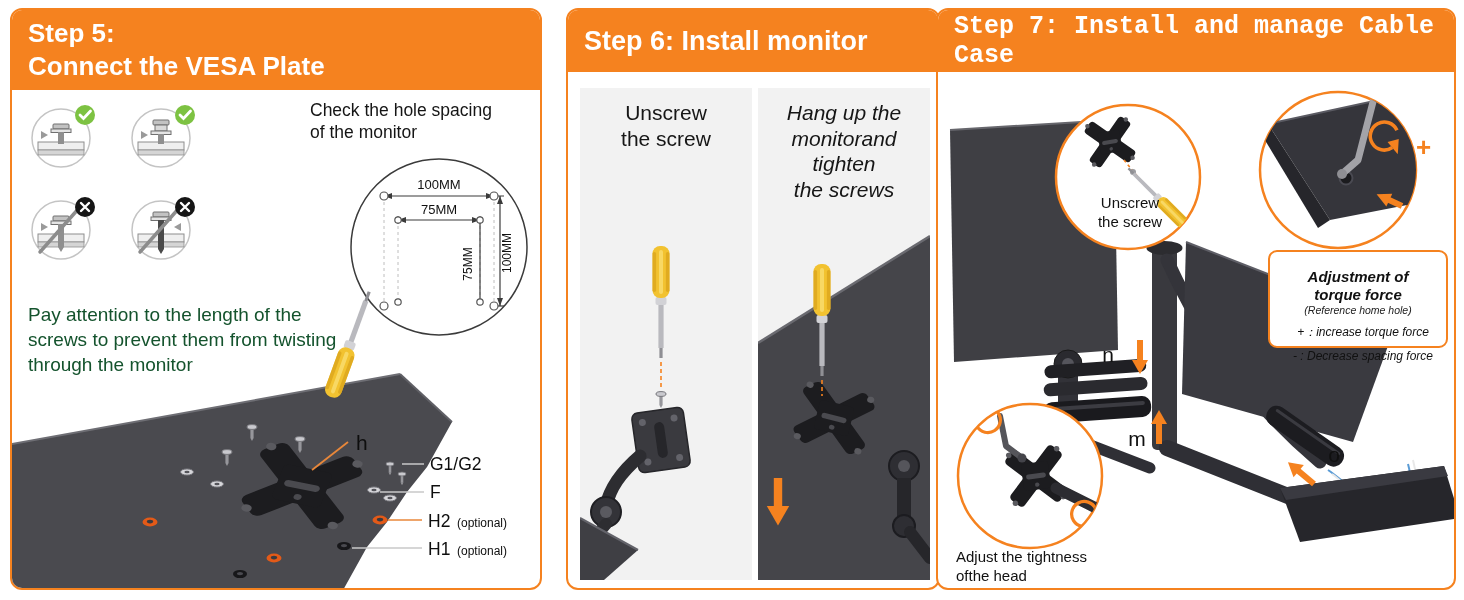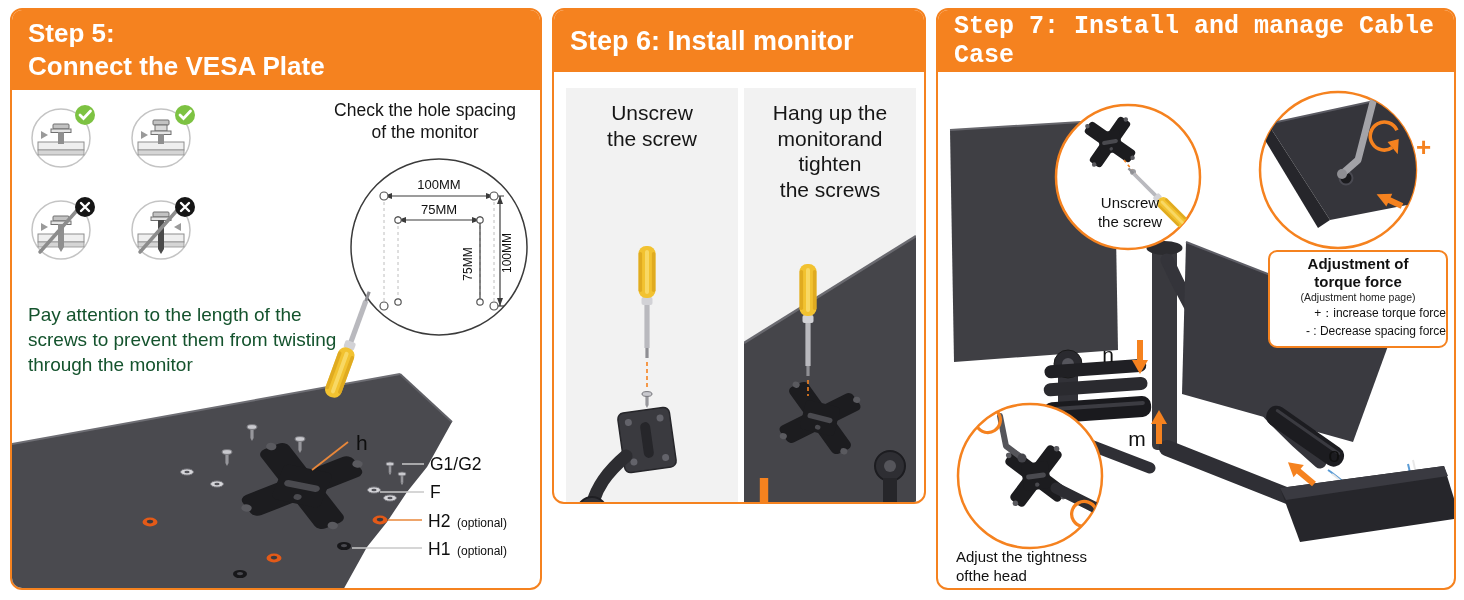--- a/index.html
+++ b/index.html
@@ -1,42 +1,42 @@
 <!DOCTYPE html>
 <html><head>
 <meta charset="utf-8">
 <style>
   * { margin:0; padding:0; box-sizing:border-box; }
   body { font-family:"Liberation Sans",sans-serif; background:#fff; }
   svg text { font-family:"Liberation Sans",sans-serif; }
   .page { position:relative; width:1464px; height:600px; background:#fff; overflow:hidden; }
   .panel { position:absolute; top:8px; border:2px solid #F5821F; border-radius:12px; background:#fff; overflow:hidden; }
   #p1 { left:10px;  width:532px; height:582px; }
-  #p2 { left:552px; width:374px; height:496px; }
+  #p2 { left:566px; width:374px; height:582px; }
   #p3 { left:936px; width:520px; height:582px; }
   .hdr { background:#F5821F; color:#fff; font-weight:bold; display:flex; align-items:center; padding-left:16px; }
   #p1 .hdr { height:80px; font-size:26px; line-height:1.28; }
   #p2 .hdr { height:62px; font-size:27px; }
   #p3 .hdr { height:62px; font-size:25px;font-family:Liberation Mono, monospace; }
   .prel { white-space:pre-line; }
   .abs { position:absolute; }
   
   .p1-icons { position:absolute; left:18px; top:92px; display:grid; grid-template-columns:70px 70px; grid-gap:22px 30px; }
-  .p1-note { position:absolute; left:298px; top:90px; width:230px; text-align:center; font-size:17.5px; color:#151515; line-height:1.25; }
+  .p1-note { position:absolute; left:298px; top:90px; width:230px; text-align:left; font-size:17.5px; color:#151515; line-height:1.25; }
   .p1-warning { position:absolute; left:16px; top:292px; width:312px; font-size:19px; color:#14532d; line-height:1.32; }
   
   .sub { position:absolute; top:78px; width:172px; height:492px; background:#F2F2F2; overflow:hidden; }
-  .sub-left { left:12px; } .sub-right { left:190px; }
+  .sub-left { left:12px; } .sub-right { left:190px;font-style:italic; }
   .caption { position:absolute; top:12px; left:0; width:100%; text-align:center; font-size:21px; color:#161616; line-height:1.22; z-index:2; }
   .sub svg { position:absolute; left:0; top:0; }
   
-  .torque-box { position:absolute; left:330px; top:240px; width:180px; height:98px; border:2px solid #F5821F; border-radius:9px; background:#fff; text-align:center; padding-top:3px; z-index:3; }
+  .torque-box { position:absolute; left:330px; top:240px; width:180px; height:98px; border:2px solid #F5821F; border-radius:9px; background:#fff; text-align:center; padding-top:16px; z-index:3;font-style:italic; }
   .torque-title { font-weight:bold; font-size:15px; line-height:1.18; color:#111; }
   .torque-ref { font-size:10.5px; color:#222; margin-top:1px; }
-  .torque-line { font-size:12px; color:#111; text-align:right; padding-left:10px; margin-top:2px; }
+  .torque-line { font-size:12px; color:#111; text-align:center; padding-left:10px; margin-top:8px; }
   .callout-caption { position:absolute; font-size:15px; color:#111; line-height:1.25; z-index:3; }
   .plus-sign { position:absolute; left:478px; top:122px; font-size:26px; font-weight:bold; color:#F5821F; z-index:3; }
 </style>
 </head>
 <body>
 
 <svg width="0" height="0" style="position:absolute" aria-hidden="true">
   <defs>
     <g id="vesa-plate">
       <g transform="rotate(45)">
@@ -402,21 +402,21 @@
           <use href="#o-arrow"></use>
         </g>
     </svg>
 
     <div class="callout-caption prel" style="left:134px; top:184px; width:116px; text-align:center;">Unscrew
 the screw</div>
     <div class="plus-sign">+</div>
     <div class="torque-box">
       <div class="torque-title prel">Adjustment of
 torque force</div>
-      <div class="torque-ref">(Adjustment home page)</div>
+      <div class="torque-ref">(Reference home hole)</div>
       <div class="torque-line">+：increase  torque force</div>
       <div class="torque-line">- : Decrease spacing force</div>
     </div>
     <div class="callout-caption prel" style="left:12px; top:538px; width:180px;margin-left:6px;">Adjust the tightness
 ofthe head</div>
   </section>
 
 </div>
 
 </body></html>

